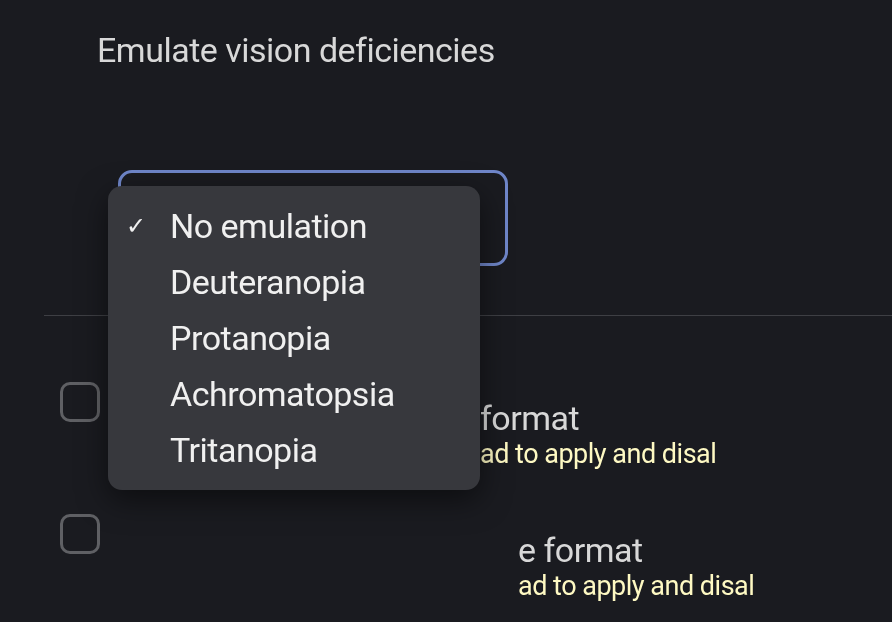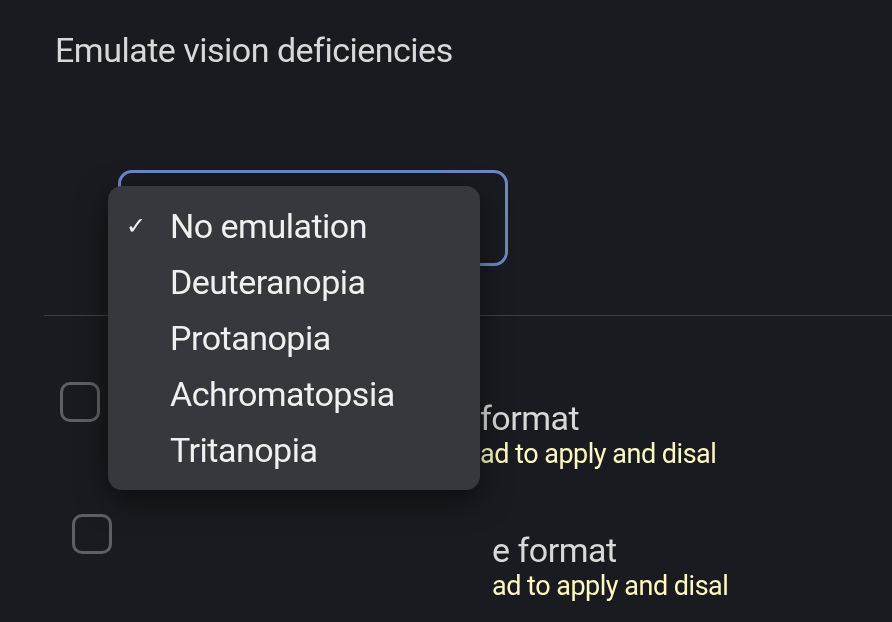--- a/index.html
+++ b/index.html
@@ -9,21 +9,21 @@
     }
     body {
       width: 892px;
       height: 622px;
       background: #1a1b20;
       font-family: -apple-system, BlinkMacSystemFont, "Segoe UI", Roboto, Helvetica, Arial, sans-serif;
       overflow: hidden;
       position: relative;
     }
     .setting-section {
-      padding: 30px 0 0 55px;
+      padding: 30px 0 0 97px;
     }
     .setting-title {
       color: #d8d8d8;
       font-size: 34px;
       font-weight: 400;
       letter-spacing: -0.5px;
       margin-bottom: 4px;
     }
     .setting-subtitle {
       color: #8e8f93;
@@ -53,21 +53,22 @@
       position: absolute;
       display: flex;
       align-items: flex-start;
     }
     .checkbox-row.row1 {
       top: 378px;
       left: 60px;
     }
     .checkbox-row.row2 {
       top: 510px;
-      left: 72px;
+      left: 60px;
+      gap: 38px;
     }
     .checkbox {
       width: 40px;
       height: 40px;
       border: 3px solid #5f6064;
       border-radius: 10px;
       background: transparent;
       flex-shrink: 0;
       margin-top: 4px;
     }

